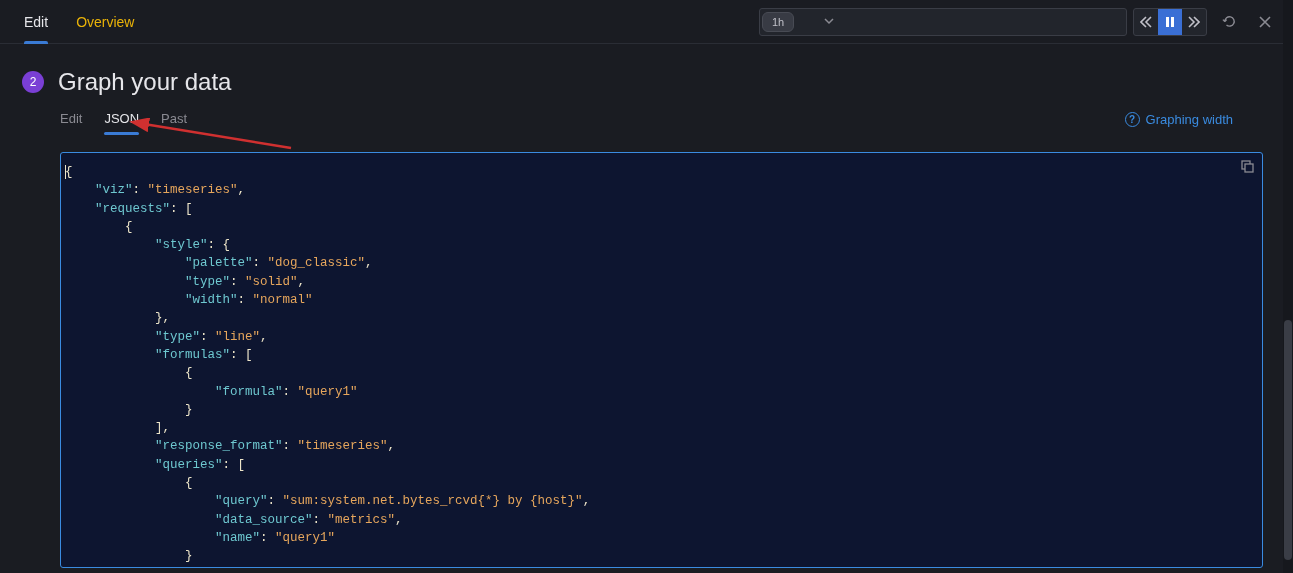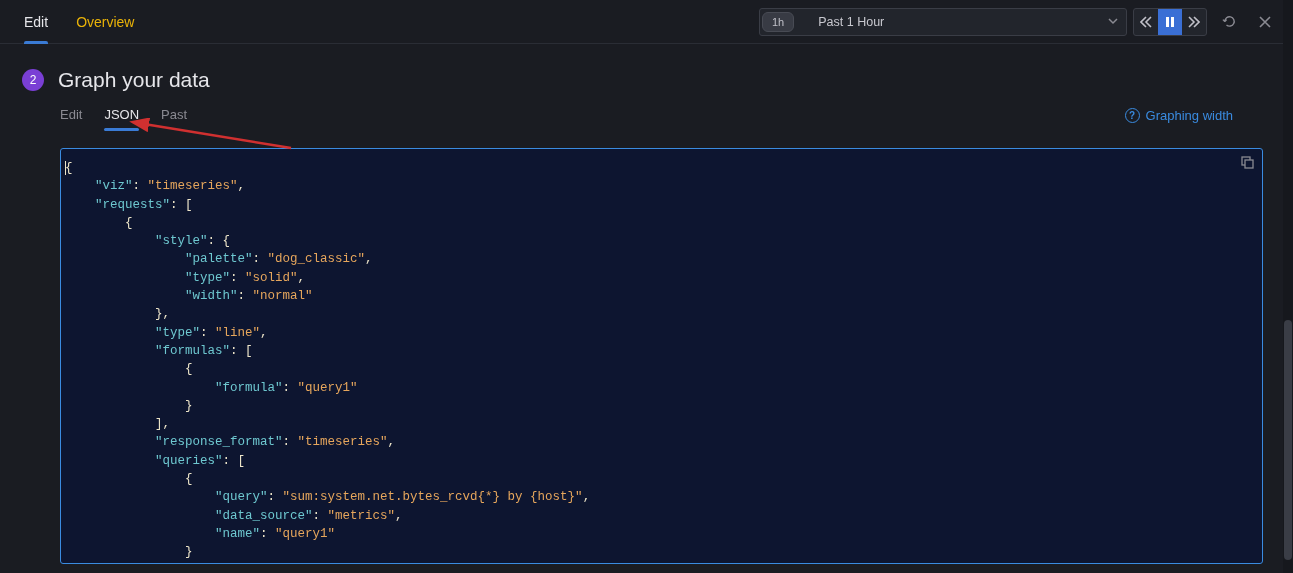--- a/index.html
+++ b/index.html
@@ -99,21 +99,21 @@
 }
 .step-badge {
   width: 22px; height: 22px;
   border-radius: 50%;
   background: #7a3fd5;
   color: #fff;
   font-size: 12px;
   display: flex; align-items: center; justify-content: center;
 }
 .step-title {
-  font-size: 21px;
+  font-size: 24px;
   font-weight: 400;
   color: #e6e6ea;
 }
 
 
 .subrow { display:flex; align-items:center; padding: 0 60px 8px 60px; }
 .sub-tabs { display: flex; gap: 22px; position: relative; }
 .sub-tab {
   font-size: 13px;
   color: #8a8a92;
@@ -214,21 +214,20 @@
 
 <div class="topbar">
   <div class="top-tabs">
     <div class="top-tab active">Edit</div>
     <div class="top-tab">Overview</div>
   </div>
   <div class="top-spacer"></div>
 
   <div class="time-picker">
     <span class="time-badge">1h</span>
-    <span class="time-label">Past 1 Hour</span>
     <span class="time-caret">
       <svg width="10" height="10" viewBox="0 0 10 10">
           <path d="M1 3 L5 7 L9 3" fill="none" stroke="currentColor" stroke-width="1.5"></path>
         </svg>
     </span>
   </div>
 
   <div class="pb-group">
     <div class="pb-btn">
       <svg width="12" height="12" viewBox="0 0 12 12">

